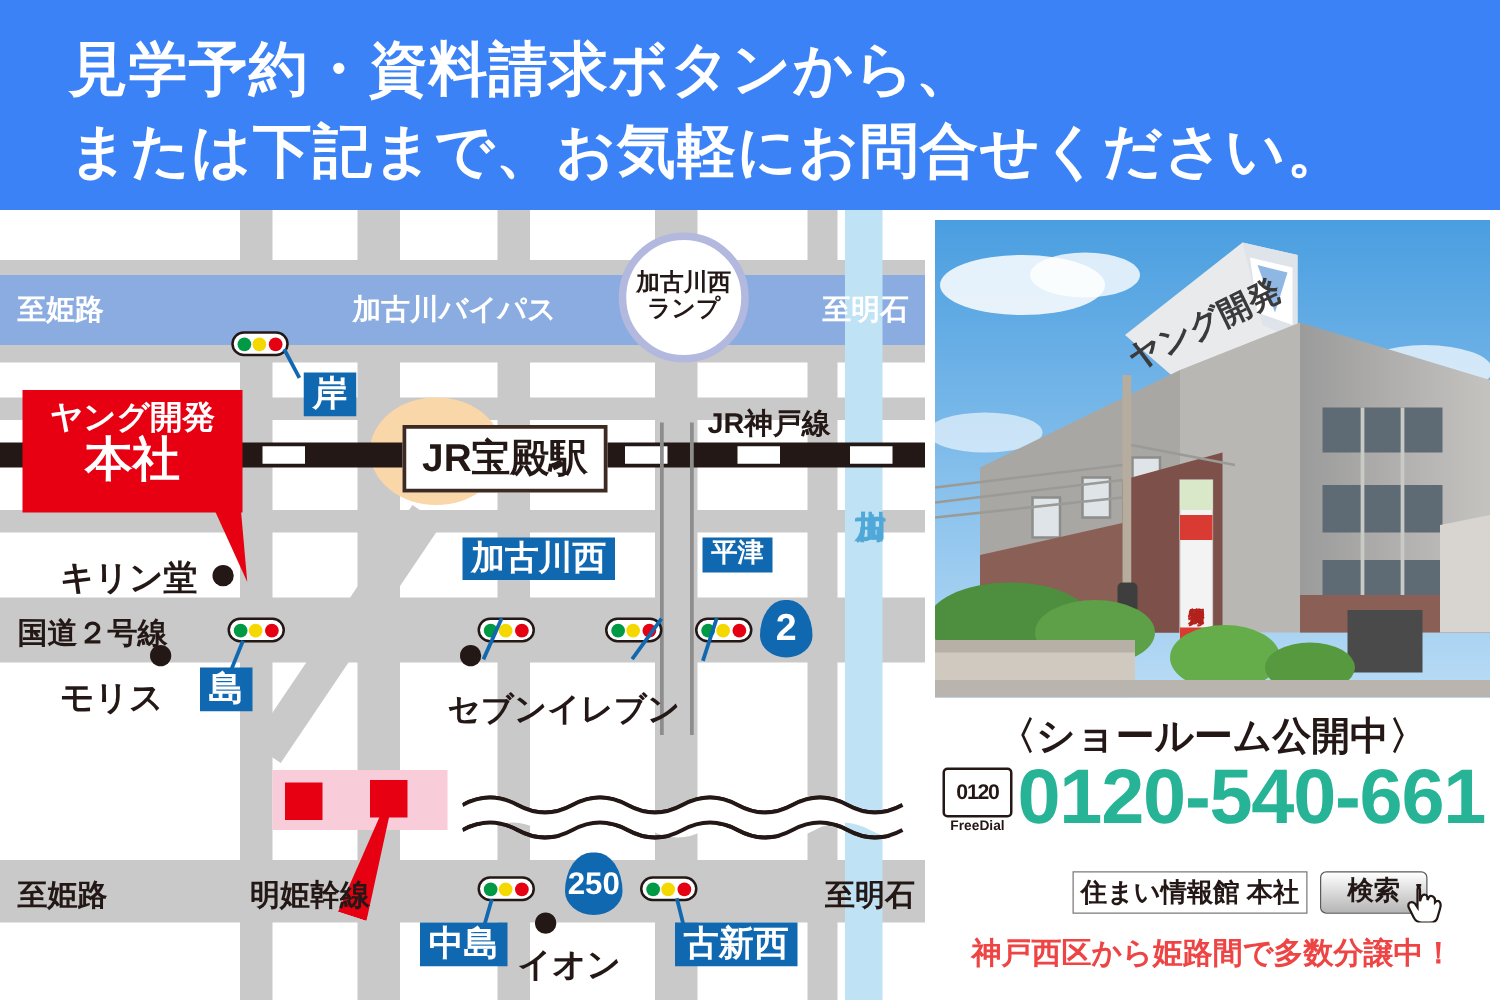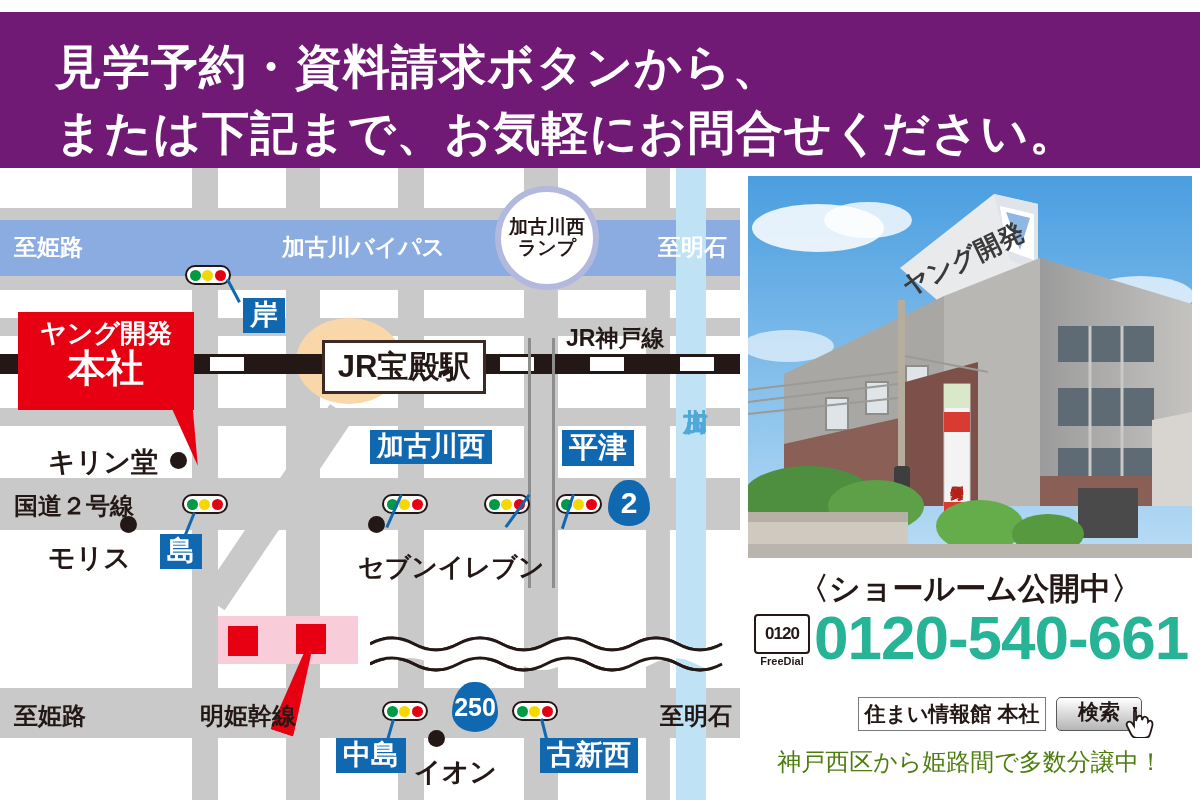--- a/index.html
+++ b/index.html
@@ -1,20 +1,20 @@
 <!DOCTYPE html>
 <html><head>
 <meta charset="utf-8">
 <style>
   html,body{margin:0;padding:0;background:#fff;}
   body{width:1200px;height:800px;font-family:"Liberation Sans","DejaVu Sans",sans-serif;}
   #page{position:relative;width:1200px;height:800px;overflow:hidden;background:#fff;}
 
   
-  #header{position:absolute;left:0;top:12px;width:1200px;height:168px;background:#701a75;}
+  #header{position:absolute;left:0;top:0;width:1200px;height:168px;background:#3b82f6;}
   #header .hline{position:absolute;left:55px;color:#fff;font-weight:700;font-size:47px;letter-spacing:1px;white-space:nowrap;}
   #header .l1{top:24px;}
   #header .l2{top:90px;}
 
   
   #map{position:absolute;left:0;top:168px;width:740px;height:632px;background:#fff;overflow:hidden;}
   .road{position:absolute;background:#c9c9c9;}
   .bypass{position:absolute;background:#8bace0;}
   .river{position:absolute;background:#bfe2f5;}
   .rail{position:absolute;background:#231815;}
@@ -67,21 +67,21 @@
   .fdbox{width:56px;height:40px;border:2.5px solid #231815;border-radius:4px;color:#231815;font-weight:700;font-size:17px;
          display:flex;align-items:center;justify-content:center;letter-spacing:-1px;box-sizing:border-box;}
   .fdsub{text-align:center;color:#231815;font-size:11px;font-weight:700;margin-top:1px;}
   #telnum{position:absolute;left:60px;top:-8px;color:#26b396;font-weight:700;font-size:62px;letter-spacing:-1px;white-space:nowrap;}
   #searchrow{position:absolute;left:118px;top:528px;height:36px;display:flex;align-items:center;}
   #searchbox{width:188px;height:34px;border:1.6px solid #7a7a7a;background:#fff;color:#231815;font-weight:700;font-size:21px;
              display:flex;align-items:center;justify-content:center;box-sizing:border-box;white-space:nowrap;}
   #searchbtn{margin-left:10px;width:86px;height:34px;border:1.6px solid #5a5a5a;border-radius:5px;
              background:linear-gradient(#ffffff,#d6d6d6 55%,#b5b5b5);color:#231815;font-weight:700;font-size:21px;
              display:flex;justify-content:center;box-sizing:border-box;position:relative;}
-  #tagline{position:absolute;left:0;top:578px;width:460px;text-align:center;color:#4d7c0f;font-weight:400;font-size:24px;white-space:nowrap;}
+  #tagline{position:absolute;left:0;top:578px;width:460px;text-align:center;color:#ef4444;font-weight:700;font-size:24px;white-space:nowrap;}
 </style>
 </head>
 <body>
 
 <div id="page">
 
   <div id="header">
     <div class="hline l1">見学予約・資料請求ボタンから、</div>
     <div class="hline l2">または下記まで、お気軽にお問合せください。</div>
   </div>
@@ -158,21 +158,21 @@
         <i class="sr"></i>
     </div>
 
     <div class="signal" style="left:556px;top:326px;">
       <i class="sg"></i>
         <i class="sy"></i>
         <i class="sr"></i>
     </div>
     <div class="leader" style="left:528px;top:326px;width:2.5px;height:40px;transform:rotate(36deg);"></div>
     <div class="leader" style="left:572px;top:326px;width:2.5px;height:36px;transform:rotate(18deg);"></div>
-    <div class="xlabel" style="left:562px;top:262px;font-size:29px;">平津</div>
+    <div class="xlabel" style="left:562px;top:262px;font-size:21px;">平津</div>
 
     <div class="shield" style="left:608px;top:312px;width:42px;height:46px;font-size:30px;">2</div>
 
     <div class="maplabel" style="left:14px;top:322px;font-size:24px;">国道２号線</div>
 
     <div class="signal" style="left:182px;top:326px;">
       <i class="sg"></i>
         <i class="sy"></i>
         <i class="sr"></i>
     </div>

